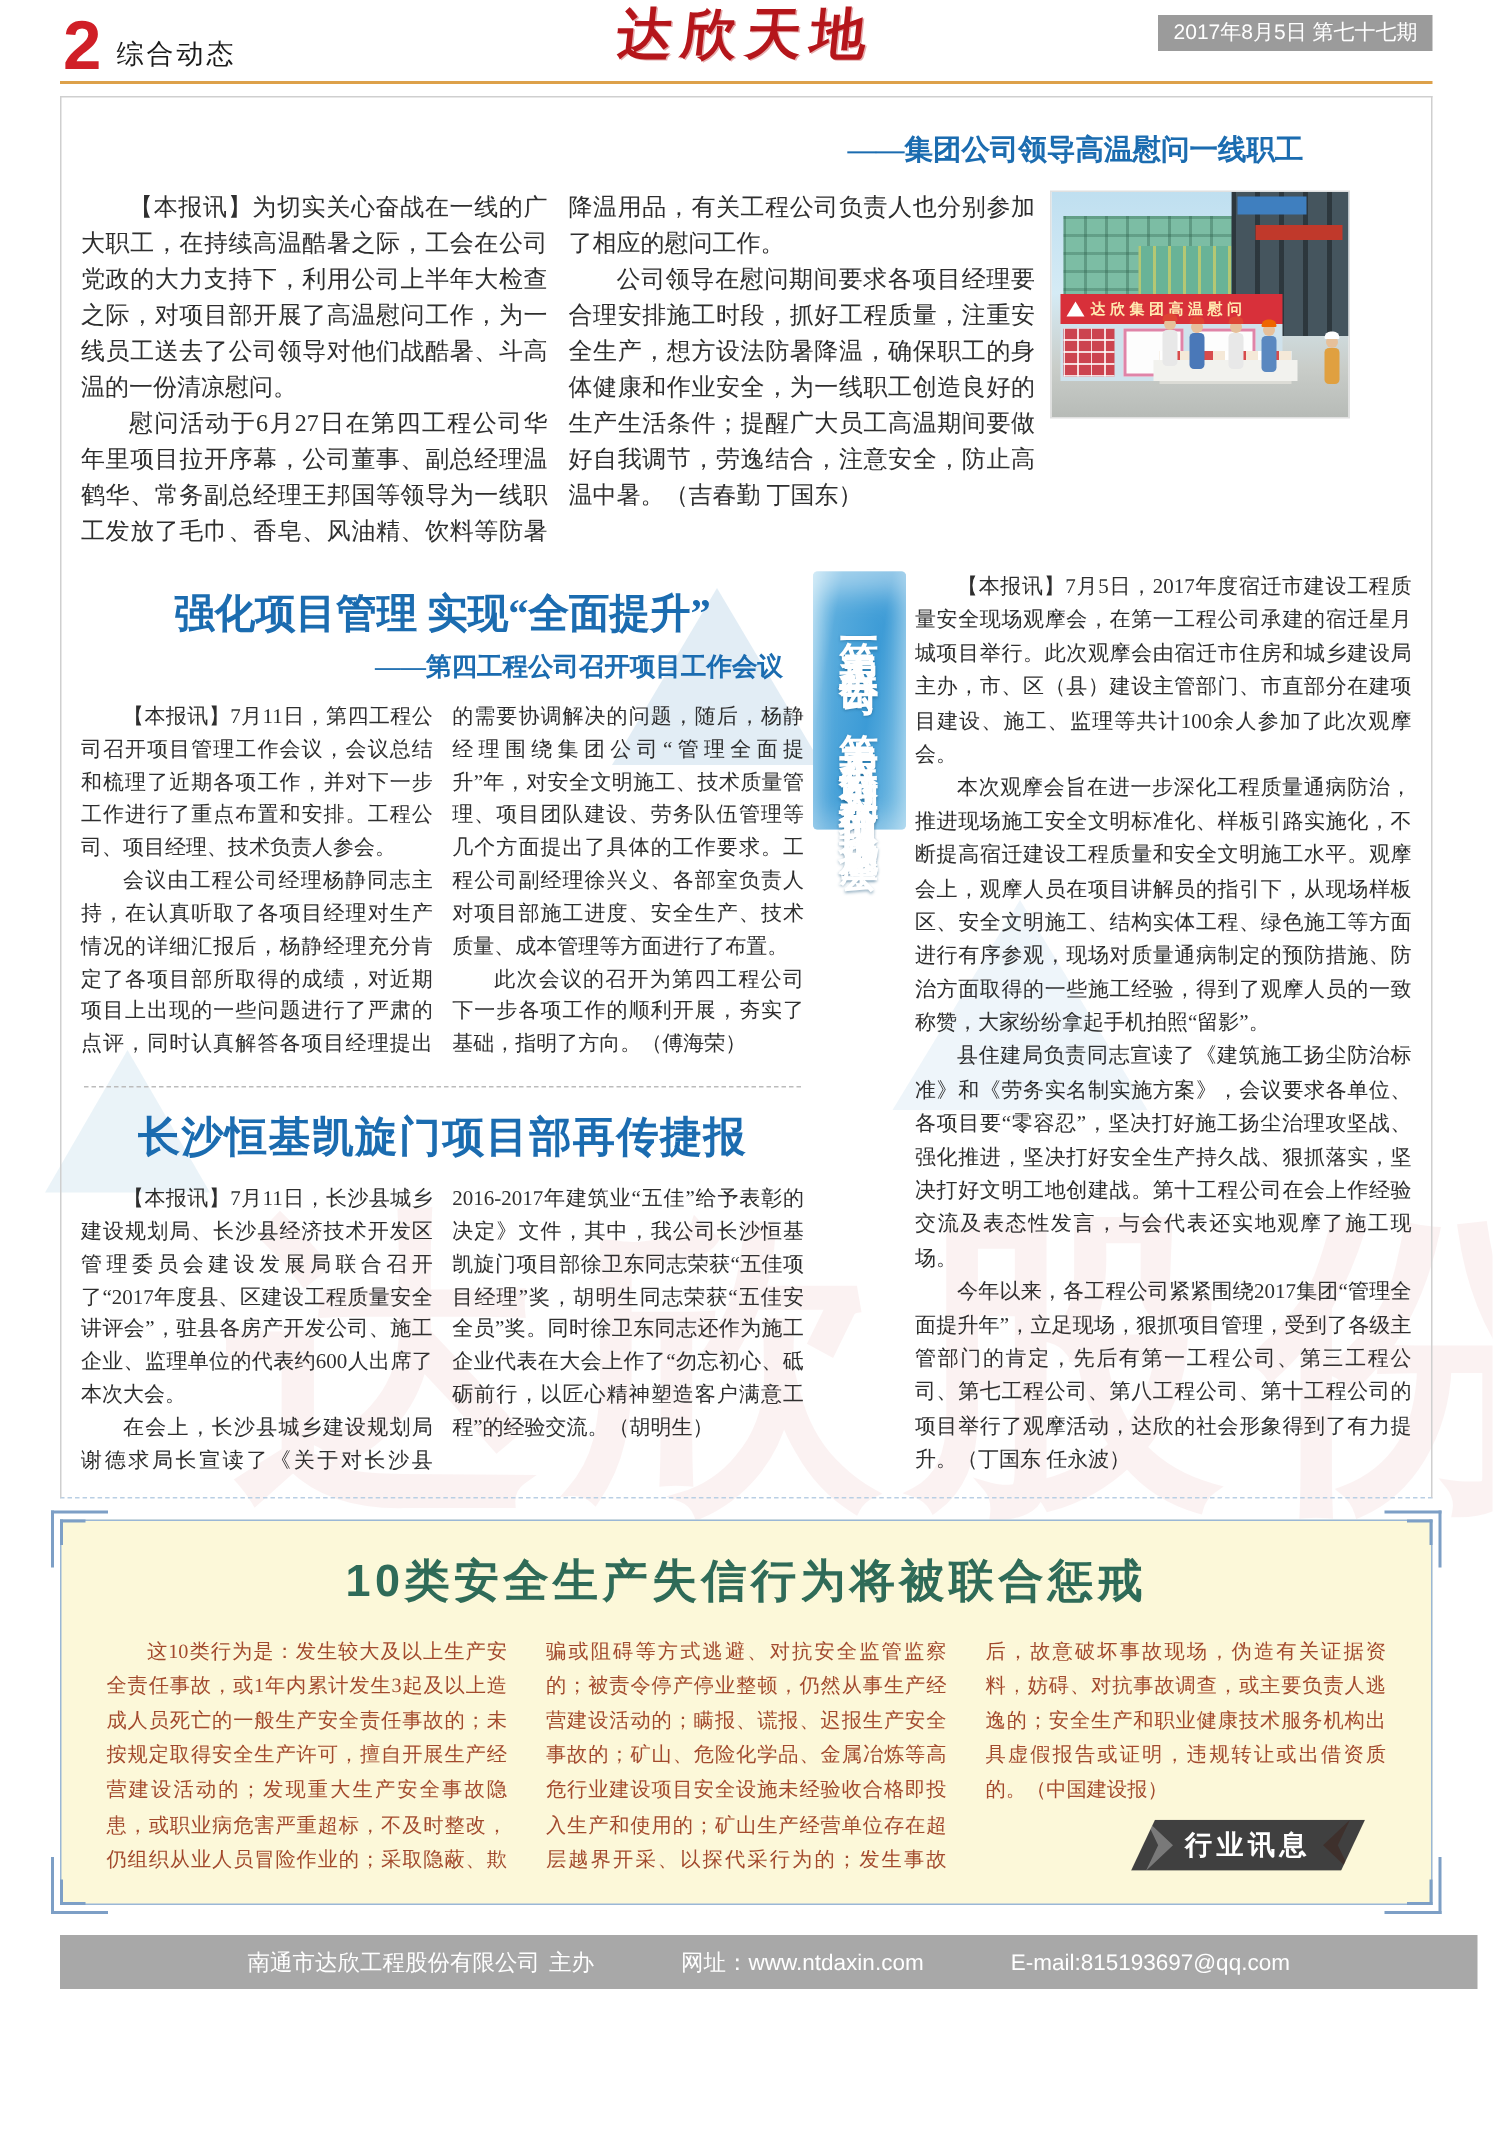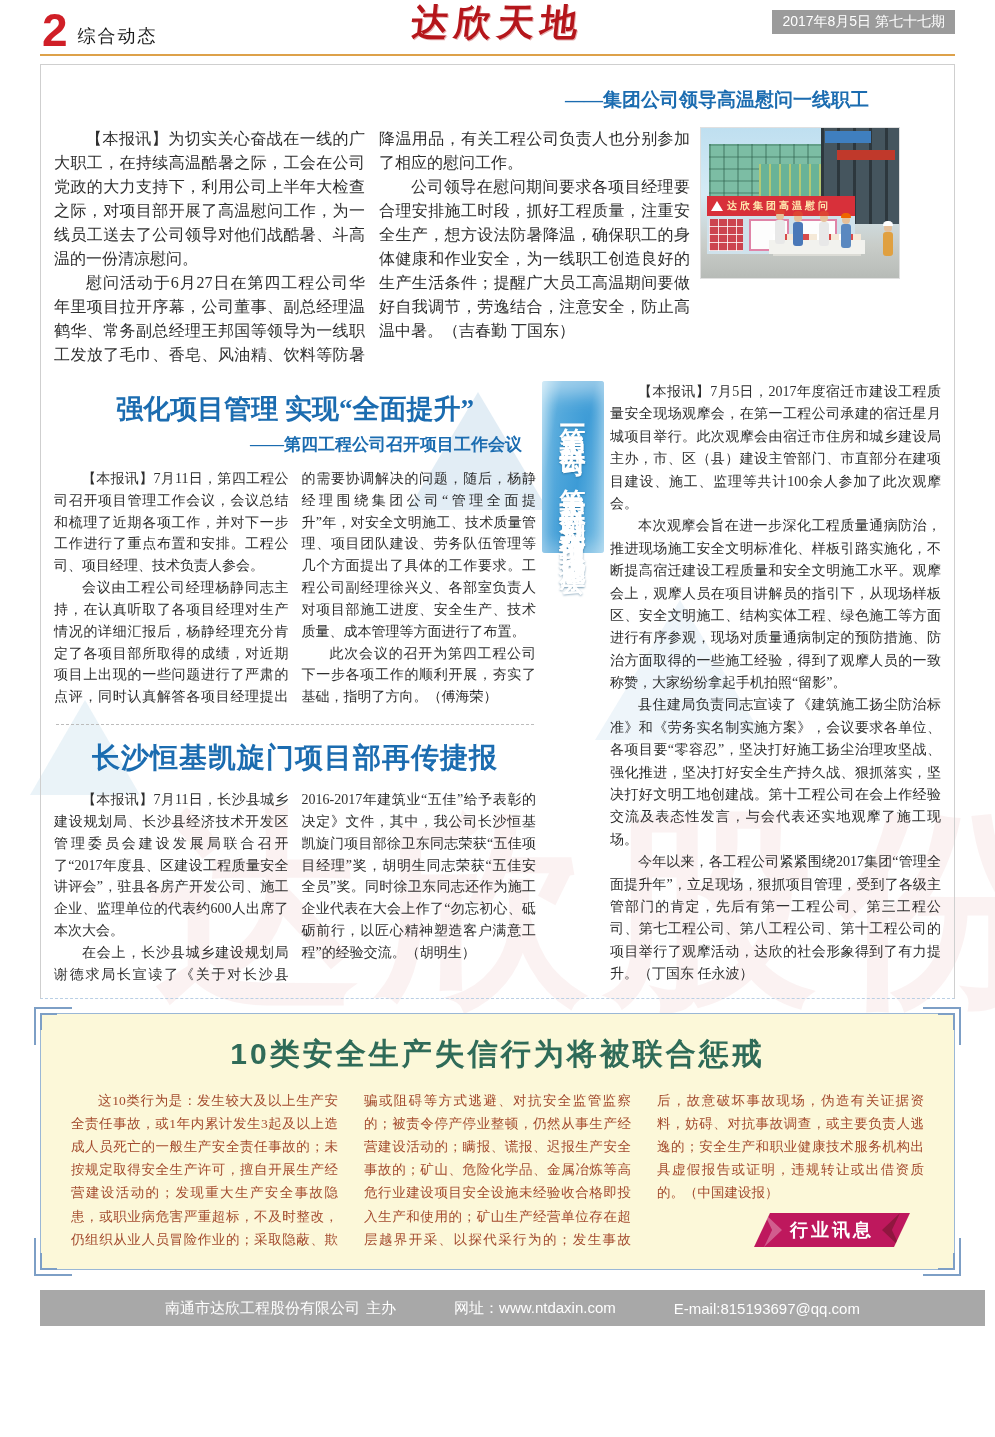--- a/index.html
+++ b/index.html
@@ -112,21 +112,21 @@
   .corner.tl { top:-7px; left:-7px; }
   .corner.tr { top:-7px; right:-7px; transform:rotate(90deg); }
   .corner.br { bottom:-7px; right:-7px; transform:rotate(180deg); }
   .corner.bl { bottom:-7px; left:-7px; transform:rotate(270deg); }
   .notice-title { text-align:center; font-size:30px; font-weight:bold; color:#2f6b58; letter-spacing:3px;
                   font-family:"Liberation Sans","DejaVu Sans",sans-serif; margin-bottom:14px; }
   .notice-body { column-count:3; column-gap:26px; }
   .notice-body p { font-size:13.5px; line-height:1.72; text-align:justify; text-indent:2em; }
   .notice-body p.green { color:#36a34a; }
   .notice-body p.brick { color:#a34a2d; }
-  .ribbon { position:absolute; right:44px; bottom:22px; background:#be185d; color:#fff;
+  .ribbon { position:absolute; right:44px; bottom:22px; background:#404040; color:#fff;
             font-size:18px; font-weight:bold; letter-spacing:3px; padding:5px 36px;
             clip-path:polygon(16px 0, 100% 0, calc(100% - 16px) 100%, 0 100%);
             font-family:"Liberation Sans",sans-serif; }
   .ribbon::before { content:""; position:absolute; left:10px; top:0; bottom:0; width:18px;
                     background:rgba(255,255,255,.3); clip-path:polygon(0 0,100% 50%,0 100%,45% 50%); }
   .ribbon::after { content:""; position:absolute; right:10px; top:0; bottom:0; width:18px;
                    background:rgba(60,20,10,.35); clip-path:polygon(100% 0,0 50%,100% 100%,55% 50%); }
 
   
   .footer { margin:20px 10px 0 40px; height:36px; background:#a8a8a8; color:#fff;

